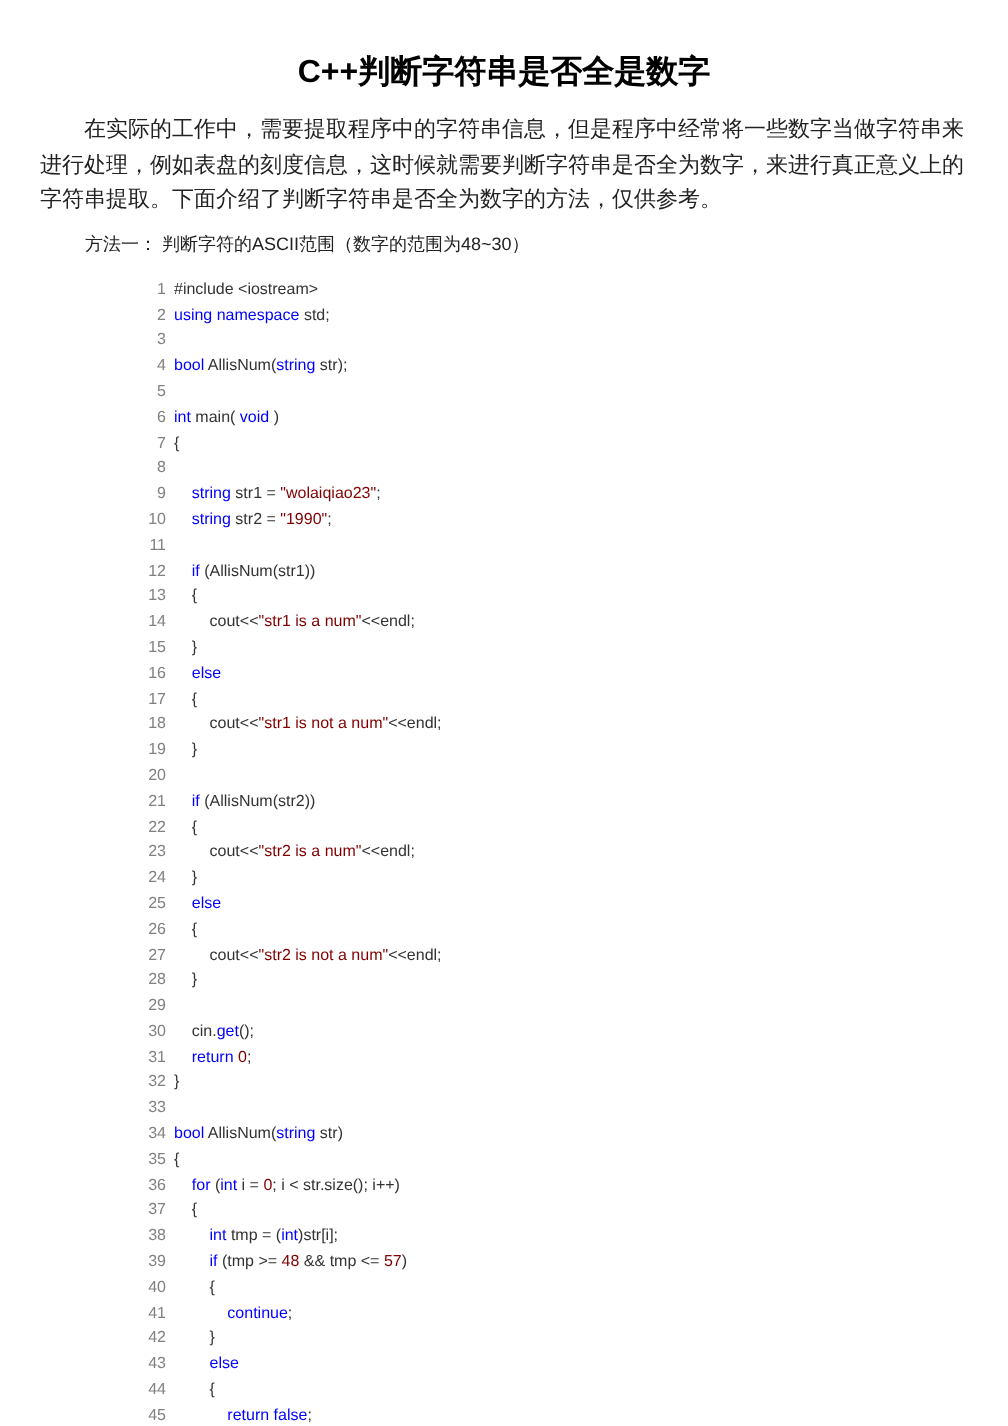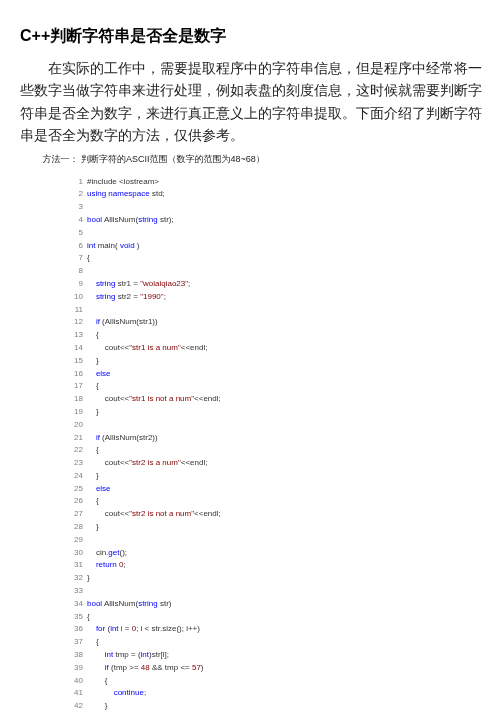--- a/index.html
+++ b/index.html
@@ -9,30 +9,31 @@
     font-family: "Microsoft YaHei", Arial, sans-serif;
     color: #333;
     width: 504px;
   }
   .page {
     padding: 20px 20px 10px 20px;
   }
   h1 {
     font-size: 16px;
     font-weight: bold;
-    text-align: left;
+    text-align: center;
     margin: 6px 0 10px 0;
     color: #000;
   }
   .para {
-    font-size: 14px;
+    font-size: 11px;
     line-height: 1.6;
     color: #222;
     text-indent: 2em;
     margin-bottom: 6px;
+    font-family: Liberation Serif, serif;
   }
   .method {
     font-size: 9px;
     margin: 6px 0 10px 2.5em;
     color: #222;
   }
   .code {
     font-size: 8px;
     line-height: 1.6;
     font-family: "Microsoft YaHei", Arial, sans-serif;
@@ -58,17 +59,17 @@
 </style>
 </head>
 <body>
 
 <div class="page">
 
   <h1>C++判断字符串是否全是数字</h1>
 
   <div class="para">在实际的工作中，需要提取程序中的字符串信息，但是程序中经常将一些数字当做字符串来进行处理，例如表盘的刻度信息，这时候就需要判断字符串是否全为数字，来进行真正意义上的字符串提取。下面介绍了判断字符串是否全为数字的方法，仅供参考。</div>
 
-  <div class="method">方法一： 判断字符的ASCII范围（数字的范围为48~68）</div>
+  <div class="method">方法一： 判断字符的ASCII范围（数字的范围为48~30）</div>
 
   <div class="code" id="code1"><span class="row"><span class="ln">1</span><span>#include &lt;iostream&gt;</span></span><span class="row"><span class="ln">2</span><span><span class="kw">using namespace</span> std;</span></span><span class="row"><span class="ln">3</span><span></span></span><span class="row"><span class="ln">4</span><span><span class="typ">bool</span> AllisNum(<span class="kw">string</span> str);</span></span><span class="row"><span class="ln">5</span><span></span></span><span class="row"><span class="ln">6</span><span><span class="typ">int</span> main( <span class="typ">void</span> )</span></span><span class="row"><span class="ln">7</span><span>{</span></span><span class="row"><span class="ln">8</span><span></span></span><span class="row"><span class="ln">9</span><span>    <span class="kw">string</span> str1 = <span class="str">"wolaiqiao23"</span>;</span></span><span class="row"><span class="ln">10</span><span>    <span class="kw">string</span> str2 = <span class="str">"1990"</span>;</span></span><span class="row"><span class="ln">11</span><span></span></span><span class="row"><span class="ln">12</span><span>    <span class="kw">if</span> (AllisNum(str1))</span></span><span class="row"><span class="ln">13</span><span>    {</span></span><span class="row"><span class="ln">14</span><span>        cout&lt;&lt;<span class="str">"str1 is a num"</span>&lt;&lt;endl;</span></span><span class="row"><span class="ln">15</span><span>    }</span></span><span class="row"><span class="ln">16</span><span>    <span class="kw">else</span></span></span><span class="row"><span class="ln">17</span><span>    {</span></span><span class="row"><span class="ln">18</span><span>        cout&lt;&lt;<span class="str">"str1 is not a num"</span>&lt;&lt;endl;</span></span><span class="row"><span class="ln">19</span><span>    }</span></span><span class="row"><span class="ln">20</span><span></span></span><span class="row"><span class="ln">21</span><span>    <span class="kw">if</span> (AllisNum(str2))</span></span><span class="row"><span class="ln">22</span><span>    {</span></span><span class="row"><span class="ln">23</span><span>        cout&lt;&lt;<span class="str">"str2 is a num"</span>&lt;&lt;endl;</span></span><span class="row"><span class="ln">24</span><span>    }</span></span><span class="row"><span class="ln">25</span><span>    <span class="kw">else</span></span></span><span class="row"><span class="ln">26</span><span>    {</span></span><span class="row"><span class="ln">27</span><span>        cout&lt;&lt;<span class="str">"str2 is not a num"</span>&lt;&lt;endl;</span></span><span class="row"><span class="ln">28</span><span>    }</span></span><span class="row"><span class="ln">29</span><span></span></span><span class="row"><span class="ln">30</span><span>    cin.<span class="kw">get</span>();</span></span><span class="row"><span class="ln">31</span><span>    <span class="kw">return</span> <span class="num">0</span>;</span></span><span class="row"><span class="ln">32</span><span>}</span></span><span class="row"><span class="ln">33</span><span></span></span><span class="row"><span class="ln">34</span><span><span class="typ">bool</span> AllisNum(<span class="kw">string</span> str)</span></span><span class="row"><span class="ln">35</span><span>{</span></span><span class="row"><span class="ln">36</span><span>    <span class="kw">for</span> (<span class="typ">int</span> i = <span class="num">0</span>; i &lt; str.size(); i++)</span></span><span class="row"><span class="ln">37</span><span>    {</span></span><span class="row"><span class="ln">38</span><span>        <span class="typ">int</span> tmp = (<span class="typ">int</span>)str[i];</span></span><span class="row"><span class="ln">39</span><span>        <span class="kw">if</span> (tmp &gt;= <span class="num">48</span> &amp;&amp; tmp &lt;= <span class="num">57</span>)</span></span><span class="row"><span class="ln">40</span><span>        {</span></span><span class="row"><span class="ln">41</span><span>            <span class="kw">continue</span>;</span></span><span class="row"><span class="ln">42</span><span>        }</span></span><span class="row"><span class="ln">43</span><span>        <span class="kw">else</span></span></span><span class="row"><span class="ln">44</span><span>        {</span></span><span class="row"><span class="ln">45</span><span>            <span class="kw">return false</span>;</span></span><span class="row"><span class="ln">46</span><span>        }</span></span></div>
 
 </div>
 
 </body></html>

